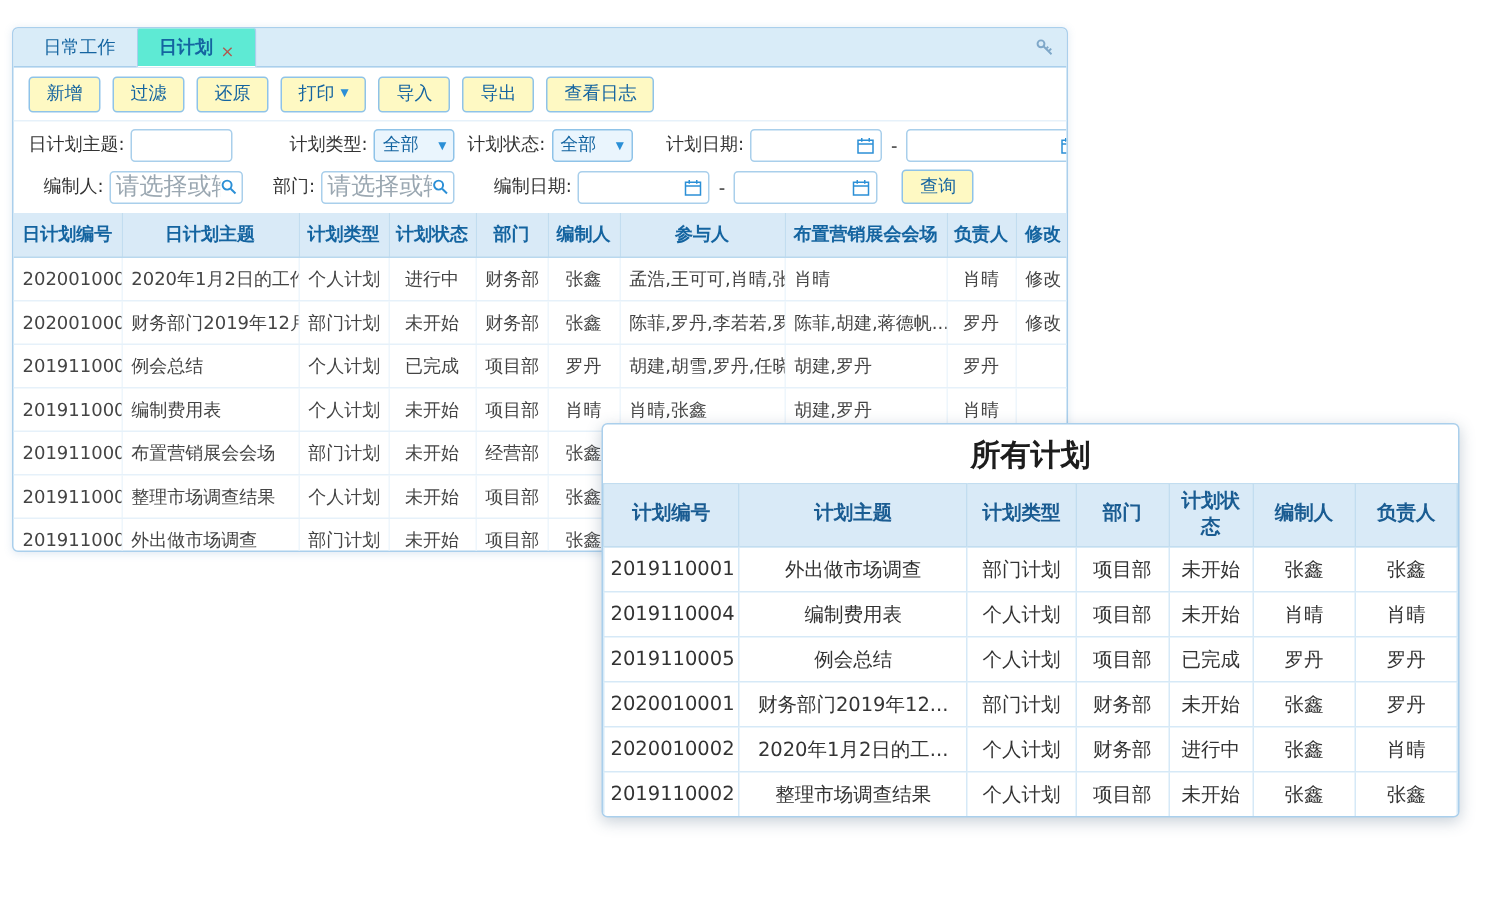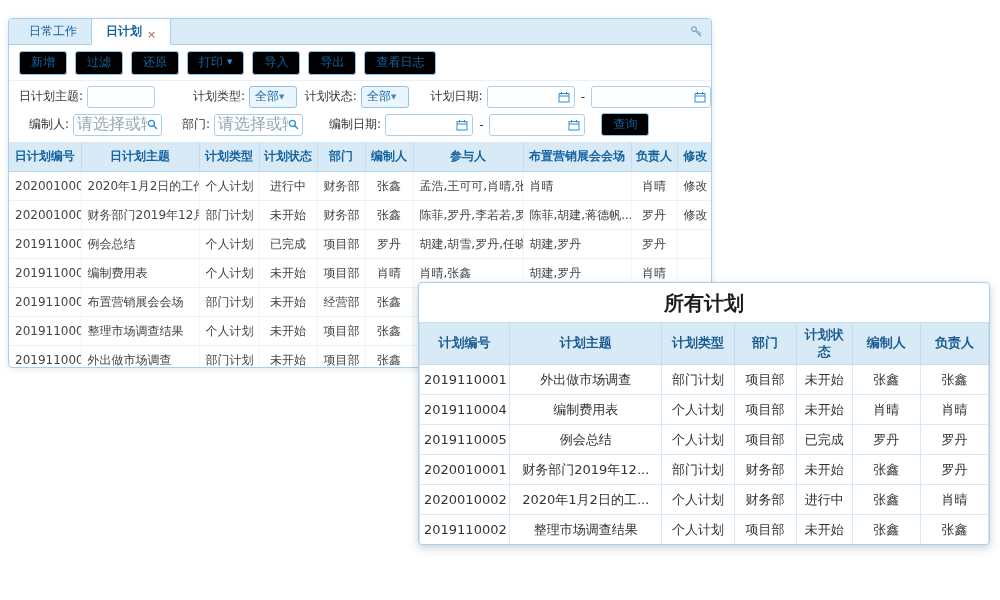--- a/index.html
+++ b/index.html
@@ -7,72 +7,72 @@
   body { font-family:"DejaVu Sans","Liberation Sans",sans-serif; }
   .stage { position:relative; width:1000px; height:600px; background:#fff; overflow:hidden; }
 
   
   .win1 { position:absolute; left:8px; top:18px; width:704px; height:350px;
           background:#fff; border:1px solid #aacfec; border-radius:4px;
           box-shadow:0 1px 6px rgba(90,140,190,.18); overflow:hidden; }
   .tabbar { position:relative; display:flex; align-items:flex-end; height:26px;
             background:#d9ecf8; border-bottom:1px solid #aacfec; padding:0 0 0 6px; }
   .tab { font-size:12px; color:#1464a0; padding:5px 14px 4px; cursor:default; }
-  .tab.active { background:#ffffff; border:1px solid #aacfec; border-bottom:1px solid #fff;
+  .tab.active { background:#5eead4; border:1px solid #aacfec; border-bottom:1px solid #fff;
                 border-radius:4px 4px 0 0; font-weight:bold; margin-bottom:-1px;
                 display:flex; align-items:flex-end; gap:5px; }
   .tab-close { font-weight:normal; color:#b05a50; font-size:11px; line-height:1; }
   .key-wrap { position:absolute; right:8px; top:6px; }
 
   .toolbar { display:flex; align-items:center; gap:8px; padding:6px 10px 5px;
              border-bottom:1px solid #e6f1fa; }
-  .tbtn { display:inline-flex; align-items:center; gap:4px; background:#000000;
+  .tbtn { display:inline-flex; align-items:center; gap:4px; background:#fef9c3;
           border:1px solid #8fc3e8; color:#1464a0; border-radius:3px;
           font-size:12px; padding:3px 11px; line-height:1.3; cursor:pointer;
           font-family:inherit; }
   .tbtn .arrow { font-size:7px; color:#2b8fd6; }
 
   .filters { font-size:12px; color:#333; padding:2px 0 3px 10px; }
   .frow { display:flex; align-items:center; height:28px; white-space:nowrap; overflow:hidden; }
   .frow label { margin-right:4px; }
   .ml38 { margin-left:38px; } .ml14 { margin-left:8px; } .ml22 { margin-left:22px; }
   .ml40 { margin-left:20px; } .ml26 { margin-left:26px; } .ml16 { margin-left:16px; }
   .pl10 { padding-left:10px; }
   .txt { height:22px; border:1px solid #a9cfeb; border-radius:3px; font-size:12px;
          padding:0 4px; color:#333; font-family:inherit; outline:none; }
   .txt::placeholder { color:#9aa7b1; }
   .w68 { width:68px; }
   .field { display:inline-flex; align-items:center; height:22px; border:1px solid #a9cfeb;
            border-radius:3px; background:#fff; padding:0 3px; }
   .field input { border:none; outline:none; font-size:16px; width:70px; color:#000000;
                  font-family:Liberation Mono, monospace; }
   .field input::placeholder { color:#9aa7b1; }
-  .selectbox { display:inline-flex; justify-content:flex-start; align-items:center;
+  .selectbox { display:inline-flex; justify-content:center; align-items:center;
                width:72px; height:22px; border:1px solid #8fc3e8; background:#eaf5fd;
-               border-radius:3px; padding:0 5px; color:#1464a0; cursor:pointer; }
+               border-radius:3px; padding:0 5px; color:#1464a0; cursor:pointer;gap:13px; }
   .selectbox .arrow { font-size:7px; color:#2b8fd6; }
   .datefield { display:inline-flex; justify-content:flex-end; align-items:center; gap:3px;
                width:88px; height:22px; border:1px solid #a9cfeb; border-radius:3px;
                padding:0 4px; flex-shrink:0; }
   .datefield.wide { width:120px; }
   .dash { margin:0 6px; color:#333; }
 
   .grid { width:100%; border-collapse:collapse; table-layout:fixed; font-size:12px; }
   .grid th { background:#d9eaf7; color:#1464a0; font-weight:bold; height:30px;
              border-right:1px solid #c2ddf0; border-bottom:1px solid #b9d8ee;
              white-space:nowrap; overflow:hidden; padding:0 4px; }
   .grid th:last-child { border-right:none; }
   .grid td { height:29px; border-bottom:1px solid #e6f1fa; border-right:1px solid #eef6fc;
              padding:0 6px; color:#444; white-space:nowrap; overflow:hidden; }
   .grid td:last-child { border-right:none; }
   .ctr { text-align:center; } .left { text-align:left; }
   .lnk { color:#1166b3; cursor:pointer; }
 
   
-  .win2 { position:absolute; left:418px; top:282px; width:572px; height:263px;
+  .win2 { position:absolute; left:401px; top:282px; width:572px; height:263px;
           background:#fff; border:1px solid #aacfec; border-radius:4px;
           box-shadow:0 3px 10px rgba(60,90,120,.28); overflow:hidden; z-index:5; }
   .win2 .rpt-title { text-align:center; font-size:20px; font-weight:bold; color:#1c1c1c;
                      padding:7px 0 5px; }
   .rpt { width:570px; border-collapse:collapse; font-size:13px; table-layout:fixed; }
   .rpt th { background:#d9eaf7; color:#1a5c92; font-weight:bold; height:42px;
             border:1px solid #c2ddf0; padding:2px 4px; line-height:1.25; }
   .rpt td { border:1px solid #d6e9f7; height:30px; text-align:center; color:#333;
             padding:2px 4px; white-space:nowrap; overflow:hidden; }
   .icon { display:inline-flex; }

